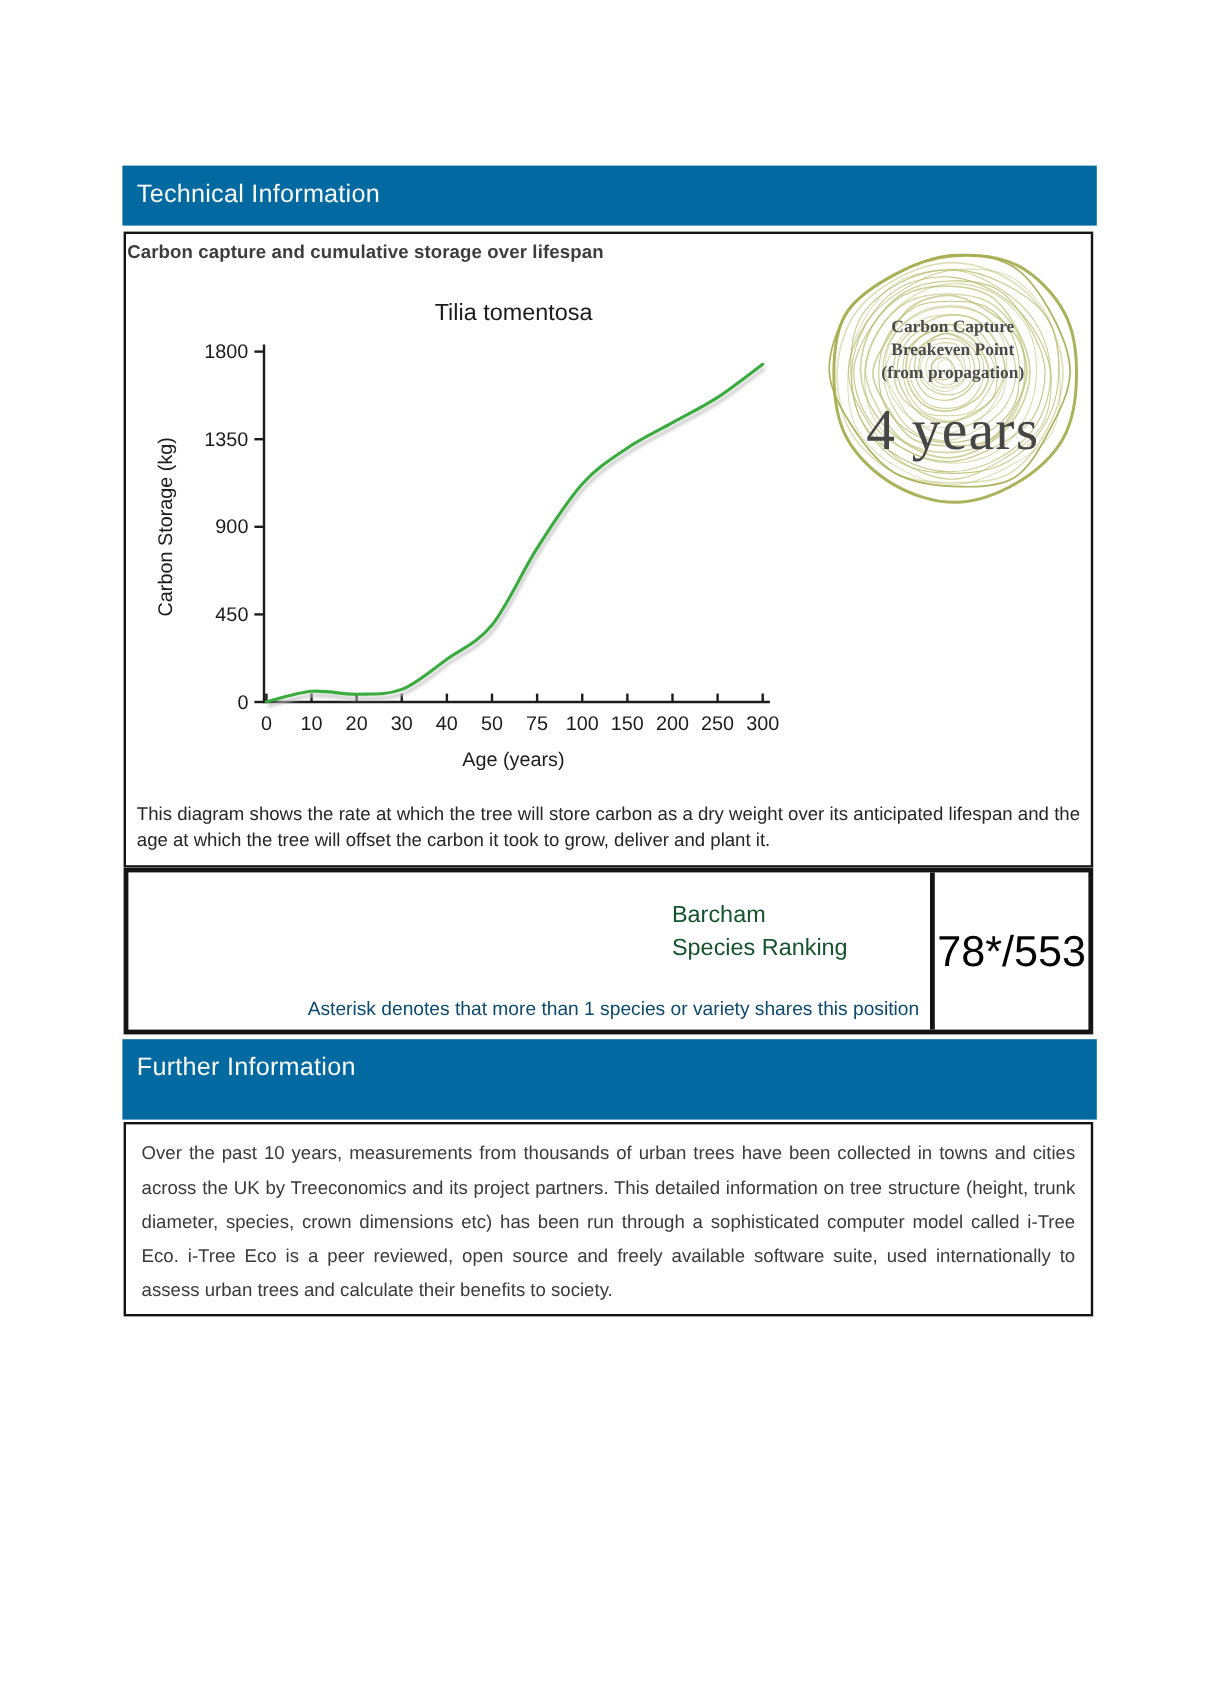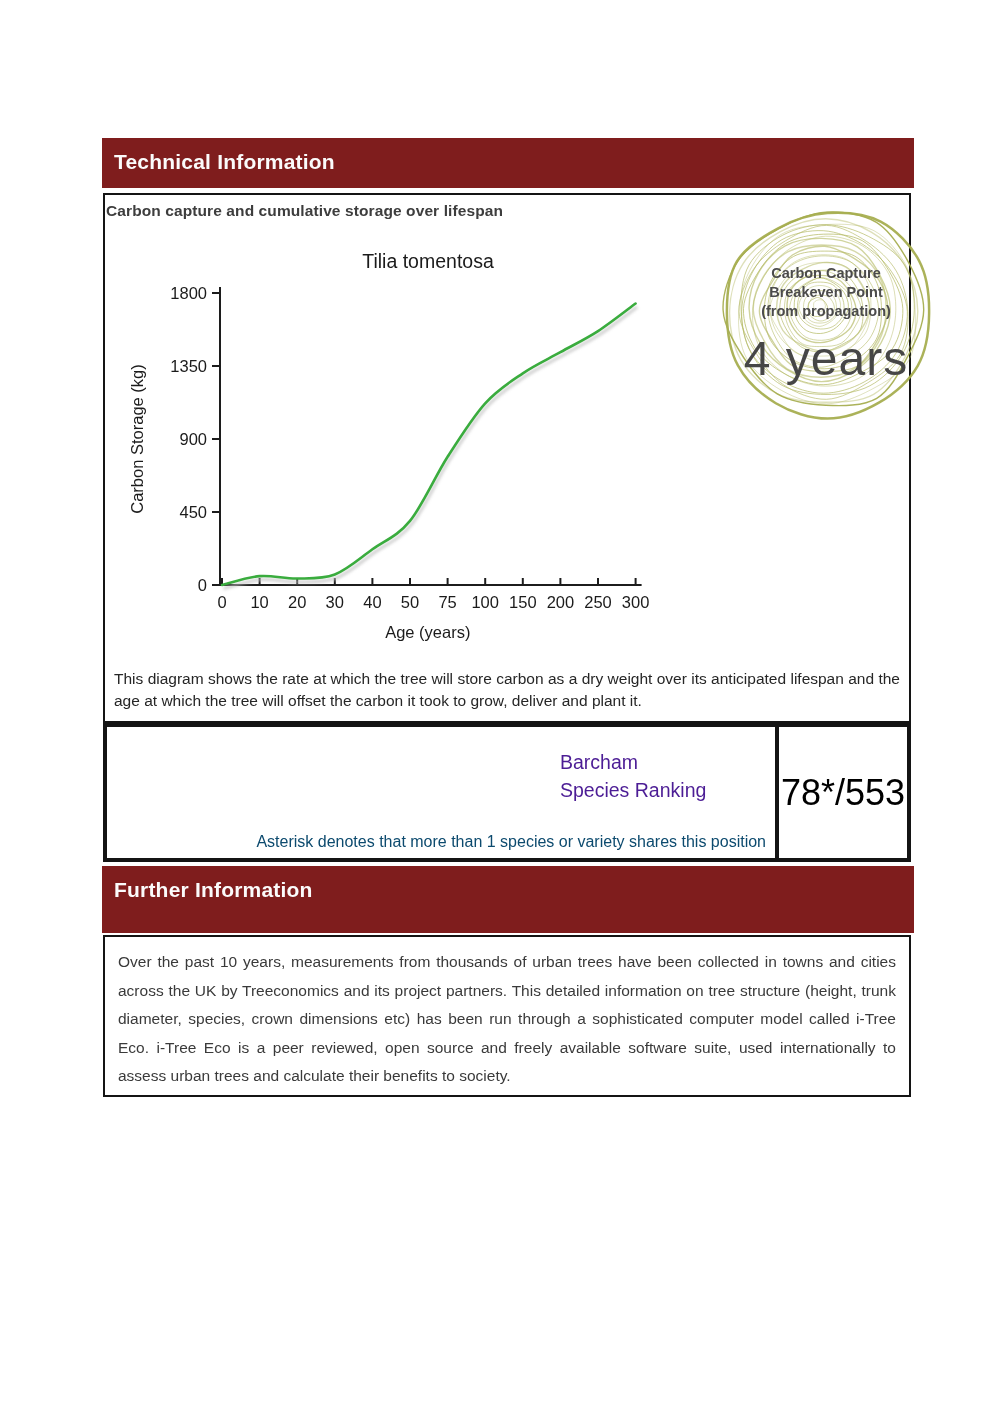--- a/index.html
+++ b/index.html
@@ -2,22 +2,22 @@
 <html><head>
 <meta charset="utf-8">
 <style>
   * { margin:0; padding:0; box-sizing:border-box; }
   body { background:#ffffff; font-family:"Liberation Sans", sans-serif; }
   .page {
     position:relative; width:1004px; height:1421px; background:#ffffff;
     overflow:hidden;
   }
   .header-bar {
-    position:absolute; left:102px; width:812px; background:#7f1d1d;
-    color:#fbfbfb; font-size:21px; font-weight:700;
+    position:absolute; left:102px; width:812px; background:#0369a1;
+    color:#fbfbfb; font-size:21px; font-weight:400;
   }
   .header-bar .bar-title { position:absolute; left:12px; top:12px; letter-spacing:0.2px; }
   #tech-bar { top:138px; height:50px; }
   #further-bar { top:866px; height:67px; }
 
   .white-box {
     position:absolute; left:103px; width:808px; background:#ffffff;
     border:2px solid #141414;
   }
   #chart-box { top:193px; height:530px; }
@@ -29,21 +29,21 @@
   }
   .chart-title {
     position:absolute; left:115px; top:55px; width:416px; text-align:center;
     font-size:19.5px; color:#1b1b1b;
   }
   #chart-svg { position:absolute; left:0; top:80px; }
   #chart-svg text { font-family:"Liberation Sans", sans-serif; }
   #chart-svg .tick-label { font-size:16.5px; fill:#1b1b1b; }
   #chart-svg .axis-label { font-size:16.5px; fill:#1b1b1b; }
 
-  .badge { position:absolute; left:608px; top:5px; width:226px; height:226px; }
+  .badge { position:absolute; left:576px; top:5px; width:226px; height:226px;font-family:Liberation Serif, serif; }
   .badge-rings { position:absolute; left:0; top:0; }
   .badge-title {
     position:absolute; left:0; top:64px; width:100%; text-align:center;
     font-size:14.5px; font-weight:bold; line-height:19px; color:#4b4b4b;
   }
   .badge-value {
     position:absolute; left:0; top:131px; width:100%; text-align:center;
     font-size:48px; font-weight:400; color:#464646; letter-spacing:1px;
   }
 
@@ -52,21 +52,21 @@
     font-size:15.5px; line-height:21.5px; color:#262626; text-align:justify;
   }
 
   #ranking-box {
     position:absolute; left:103px; top:723px; width:808px; height:139px;
     background:#ffffff; border:4px solid #141414; display:flex;
   }
   .rank-left { position:relative; width:668px; }
   .rank-label {
     position:absolute; left:453px; top:22px;
-    font-size:19.5px; line-height:27.5px; color:#4c1d95;
+    font-size:19.5px; line-height:27.5px; color:#14532d;
   }
   .rank-note {
     position:absolute; right:9px; bottom:7px;
     font-size:16px; color:#0c4a6e;
   }
   .rank-right {
     flex:1; border-left:4px solid #141414;
     display:flex; align-items:center; justify-content:center;
     font-size:36px; color:#000;
   }

